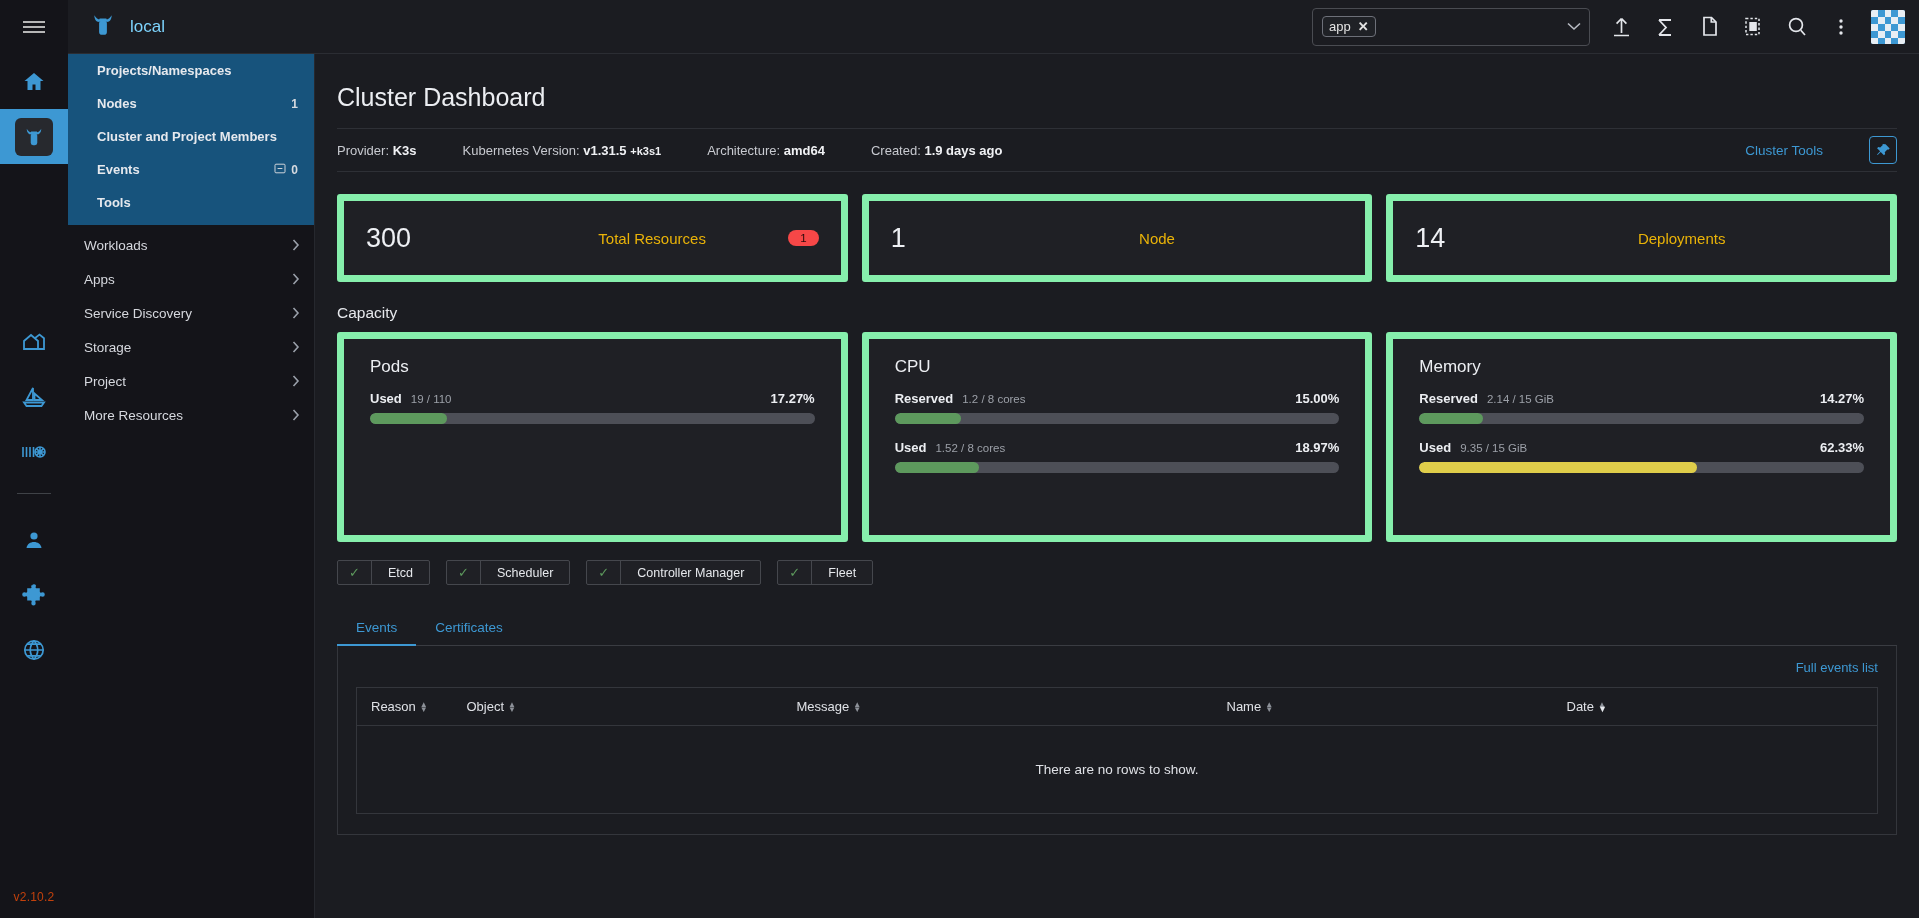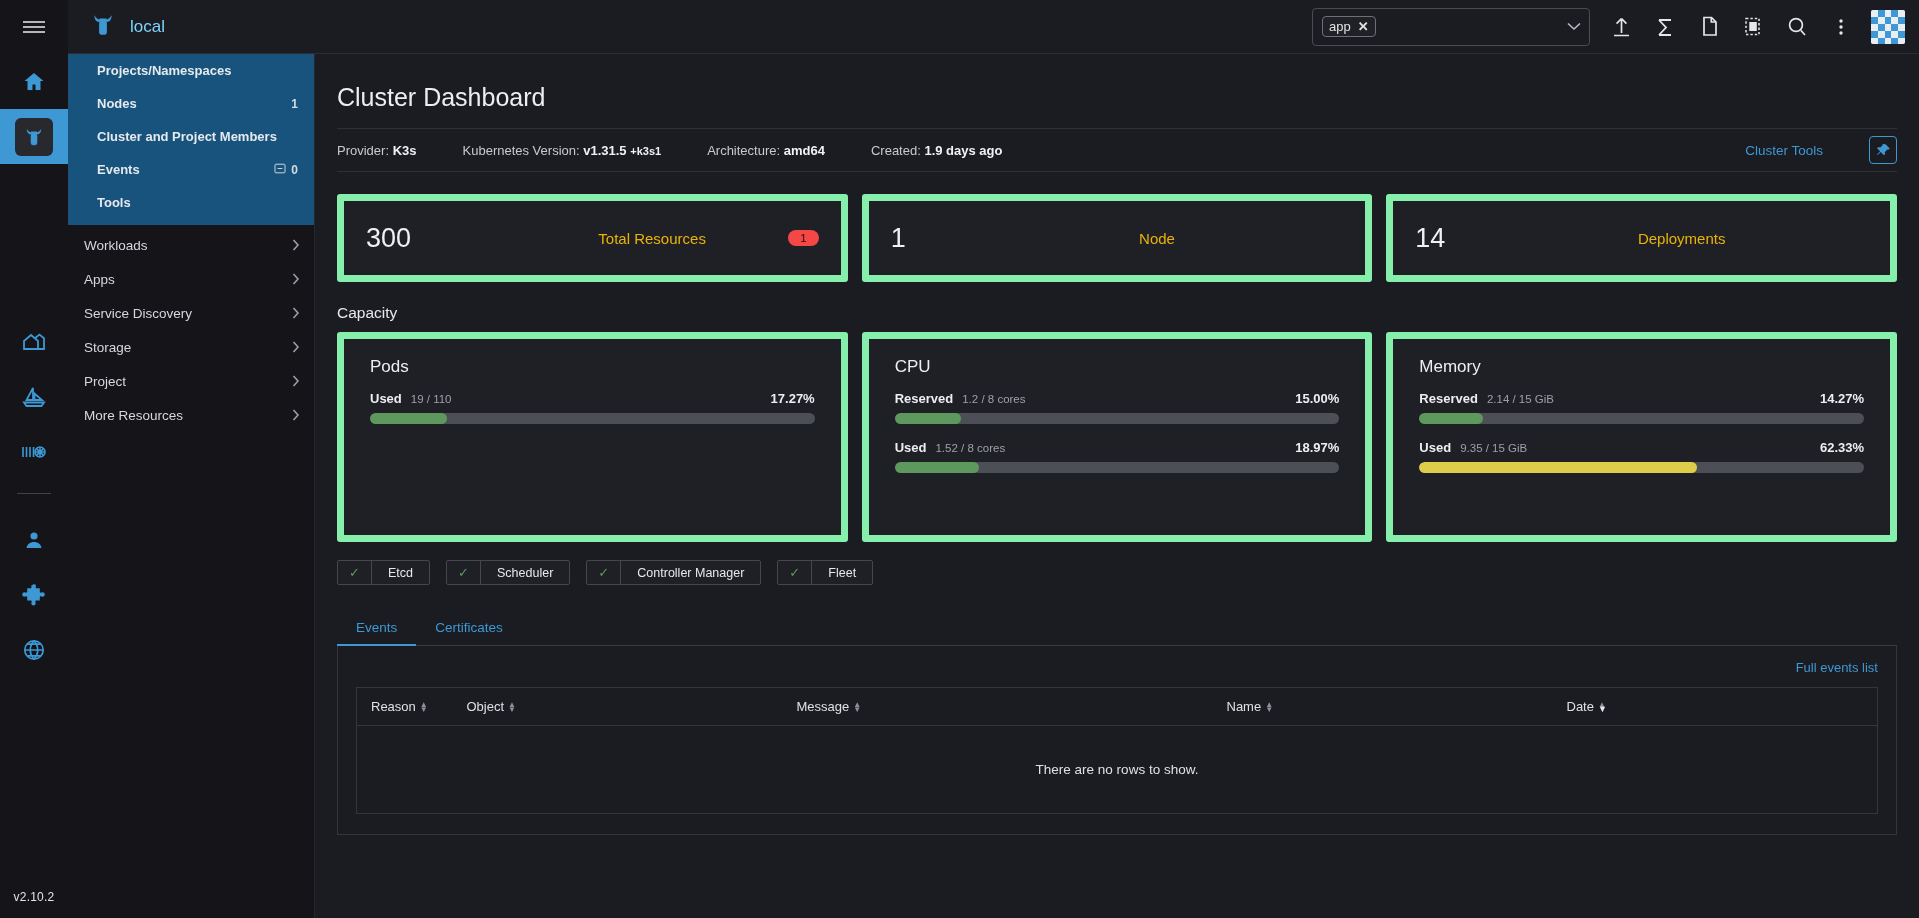--- a/index.html
+++ b/index.html
@@ -29,21 +29,21 @@
     color: #3d98d3; cursor: pointer;
   }
   .rail-icon.active { background: #3d98d3; }
   .rail-icon.active .chip {
     width: 38px; height: 38px; border-radius: 6px; background: #27292e;
     display: flex; align-items: center; justify-content: center;
   }
   .rail-divider { width: 34px; height: 1px; background: #3f4247; margin: 14px 0 18px; }
   .rail-spacer { flex: 1 1 auto; }
   .rail-version {
-    color: #e5e5e5; font-size: 12px; padding-bottom: 14px; letter-spacing: .2px;
+    color: #c2410c; font-size: 12px; padding-bottom: 14px; letter-spacing: .2px;
   }
   .hamburger-bar { width: 22px; height: 2px; background: #b6b6b6; margin: 3px 0; display:block; }
 
   
   .right-col { flex: 1 1 auto; display: flex; flex-direction: column; width: 1851px; }
   .topbar {
     height: 54px; background: #1b1c21; border-bottom: 1px solid #2b2d33;
     display: flex; align-items: center; padding: 0 14px 0 22px; flex: 0 0 54px;
   }
   .topbar-brand { display: flex; align-items: center; gap: 14px; }

